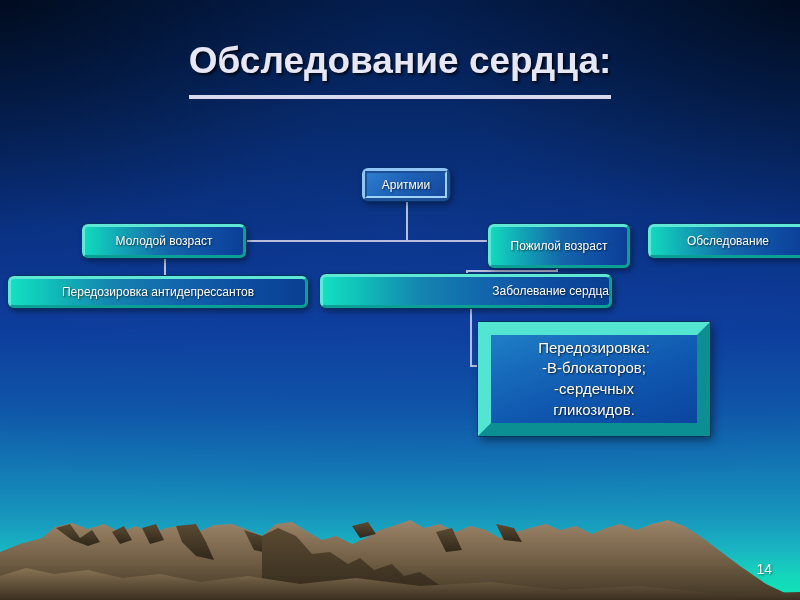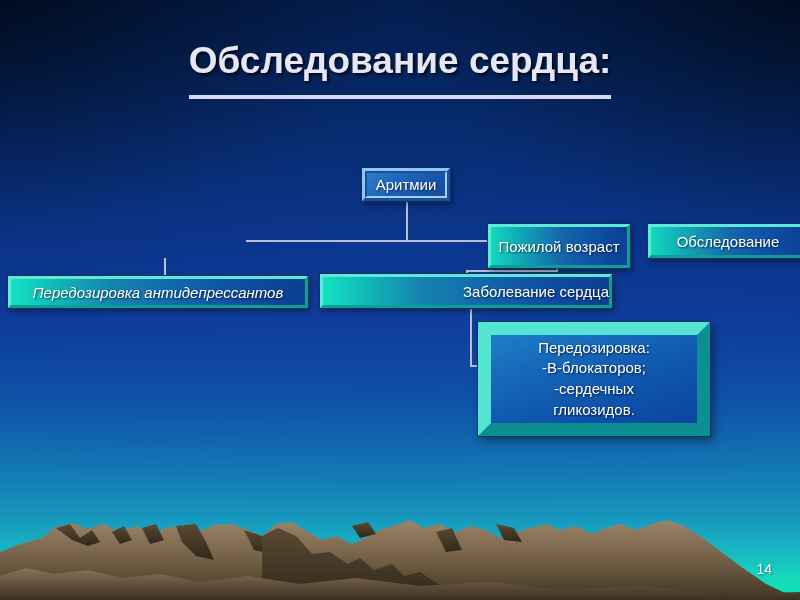--- a/index.html
+++ b/index.html
@@ -65,23 +65,24 @@
   .conn.h { height: 2px; }
 
   
   .node {
     position: absolute;
     box-sizing: border-box;
     display: flex;
     align-items: center;
     justify-content: center;
     color: #ffffff;
-    font-size: 15px;
+    font-size: 12px;
     text-shadow: 1px 1px 2px rgba(0,0,0,0.65);
     white-space: nowrap;
+    border-radius: 6px;
   }
 
   
   .node.blue {
     border-top: 3px solid #8fc6f4;
     border-left: 3px solid #8fc6f4;
     border-right: 3px solid #1c4f96;
     border-bottom: 3px solid #1c4f96;
     background:
       linear-gradient(135deg, #2f7fd0 0%, #1d62b8 45%, #15479a 100%);
@@ -177,30 +178,33 @@
   <div class="conn h" style="left:466px; top:270px; width:92px;"></div>
   <div class="conn v" style="left:466px; top:270px; height:12px;"></div>
 
   <div class="conn v" style="left:470px; top:306px; height:60px;"></div>
   <div class="conn h" style="left:470px; top:365px; width:22px;"></div>
 
   <div class="node blue" style="left:362px; top:168px; width:88px; height:33px;">
     <span>Аритмии</span>
   </div>
 
+  <div class="node teal" style="left:82px; top:224px; width:164px; height:34px;">
+    <span>Молодой возраст</span>
+  </div>
 
   <div class="node teal" style="left:488px; top:224px; width:142px; height:44px;">
     <span>Пожилой возраст</span>
   </div>
 
   <div class="node teal" style="left:648px; top:224px; width:160px; height:34px;">
     <span>Обследование</span>
   </div>
 
-  <div class="node teal teal-wide" style="left:8px; top:276px; width:300px; height:32px;font-style:italic;">
+  <div class="node teal teal-wide" style="left:8px; top:276px; width:300px; height:32px;">
     <span>Передозировка антидепрессантов</span>
   </div>
 
   <div class="node teal teal-wide" style="left:320px; top:274px; width:292px; height:34px;justify-content:flex-end;">
     <span>Заболевание сердца</span>
   </div>
 
   <div id="box-overdose" style="left:478px; top:322px; width:232px; height:114px;">
     <div class="line">Передозировка:</div>
     <div class="line">-В-блокаторов;</div>

